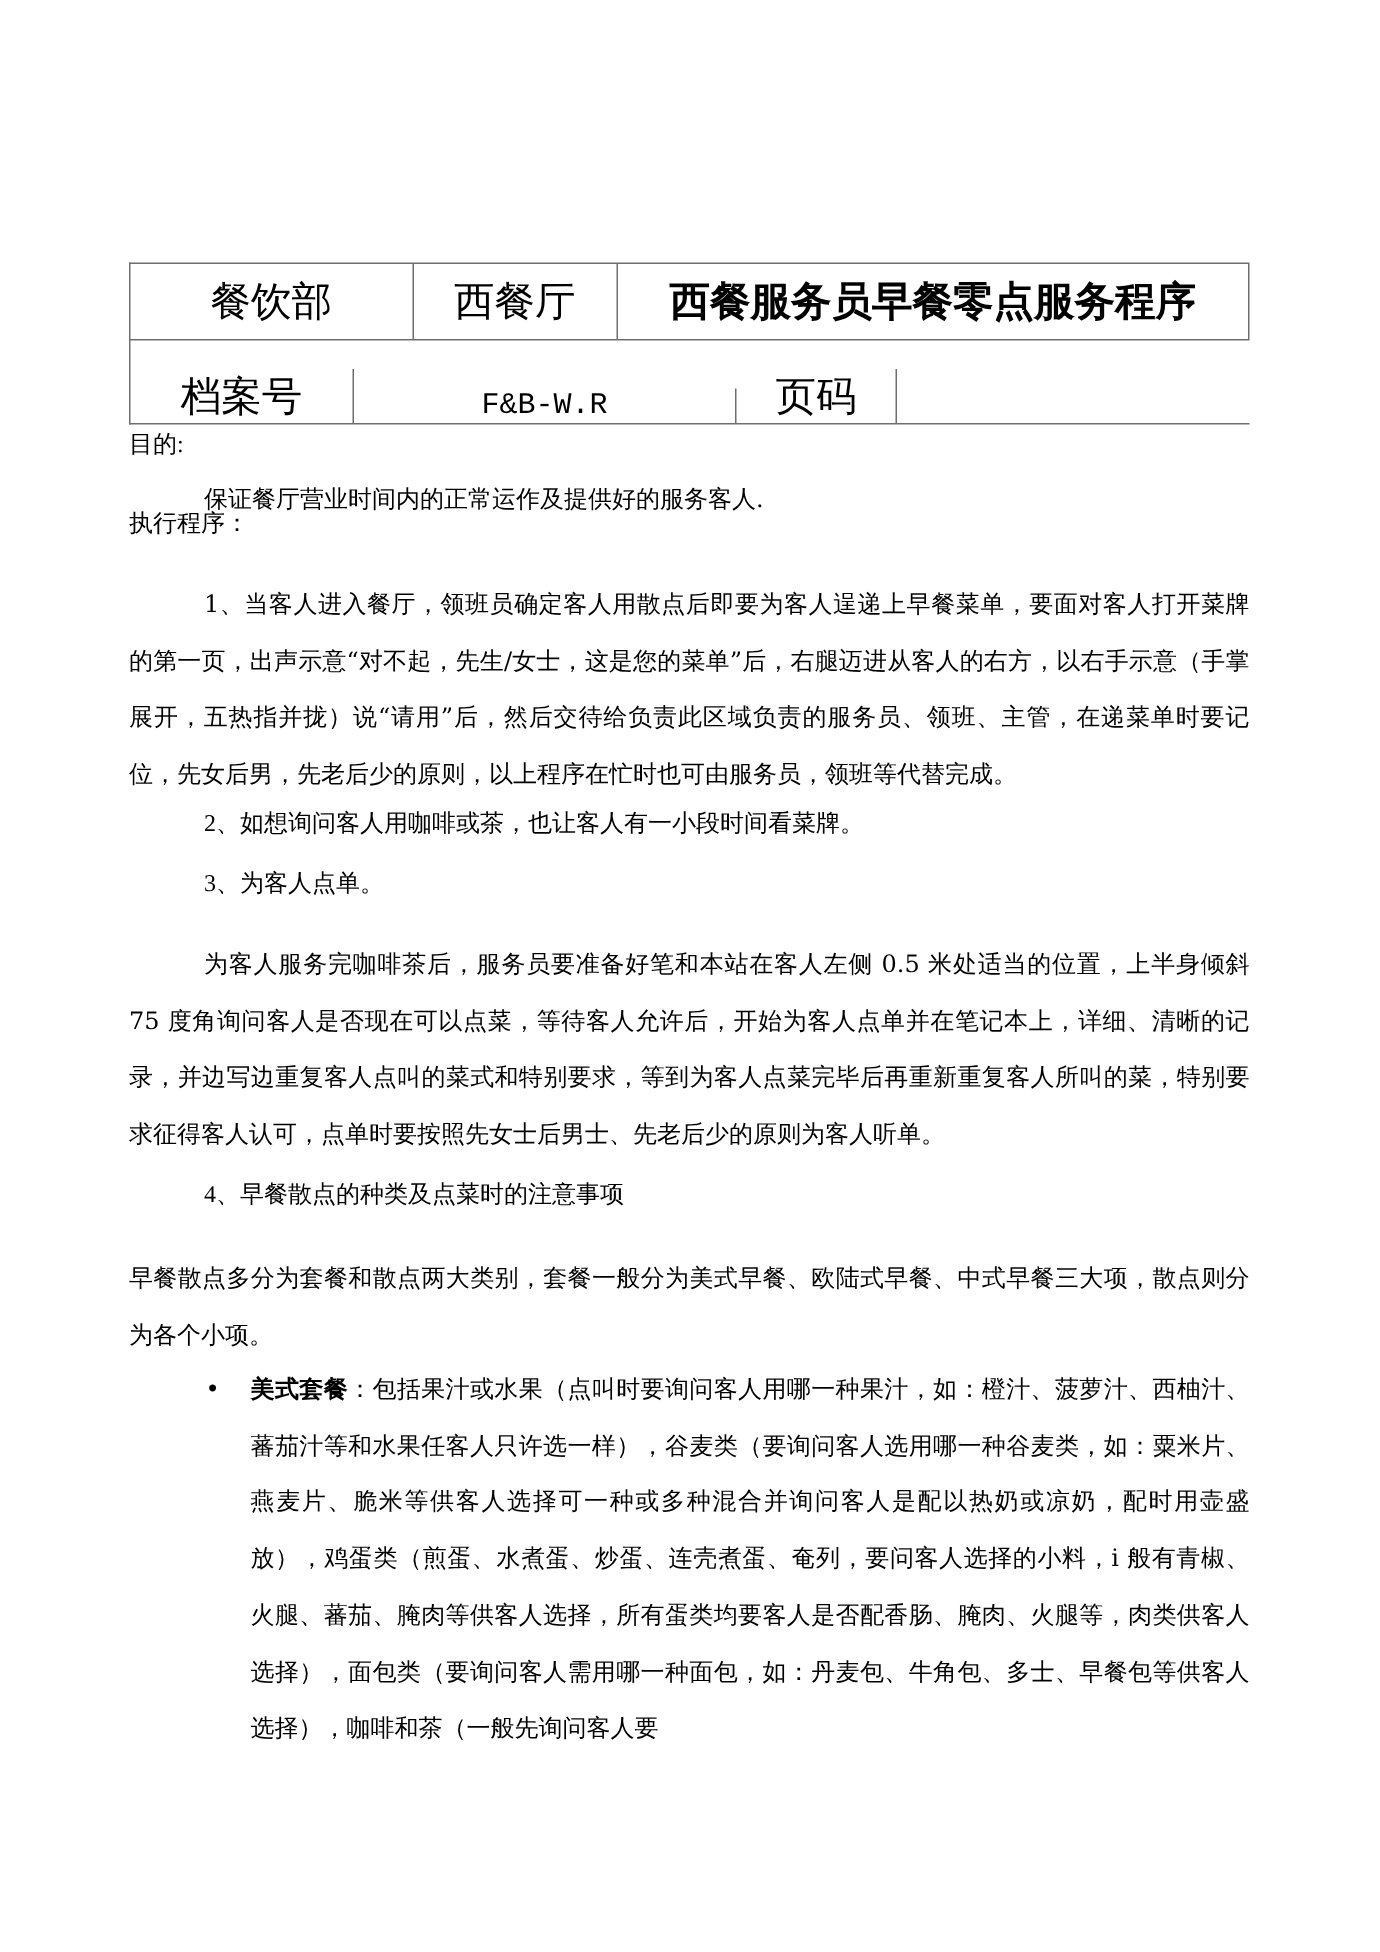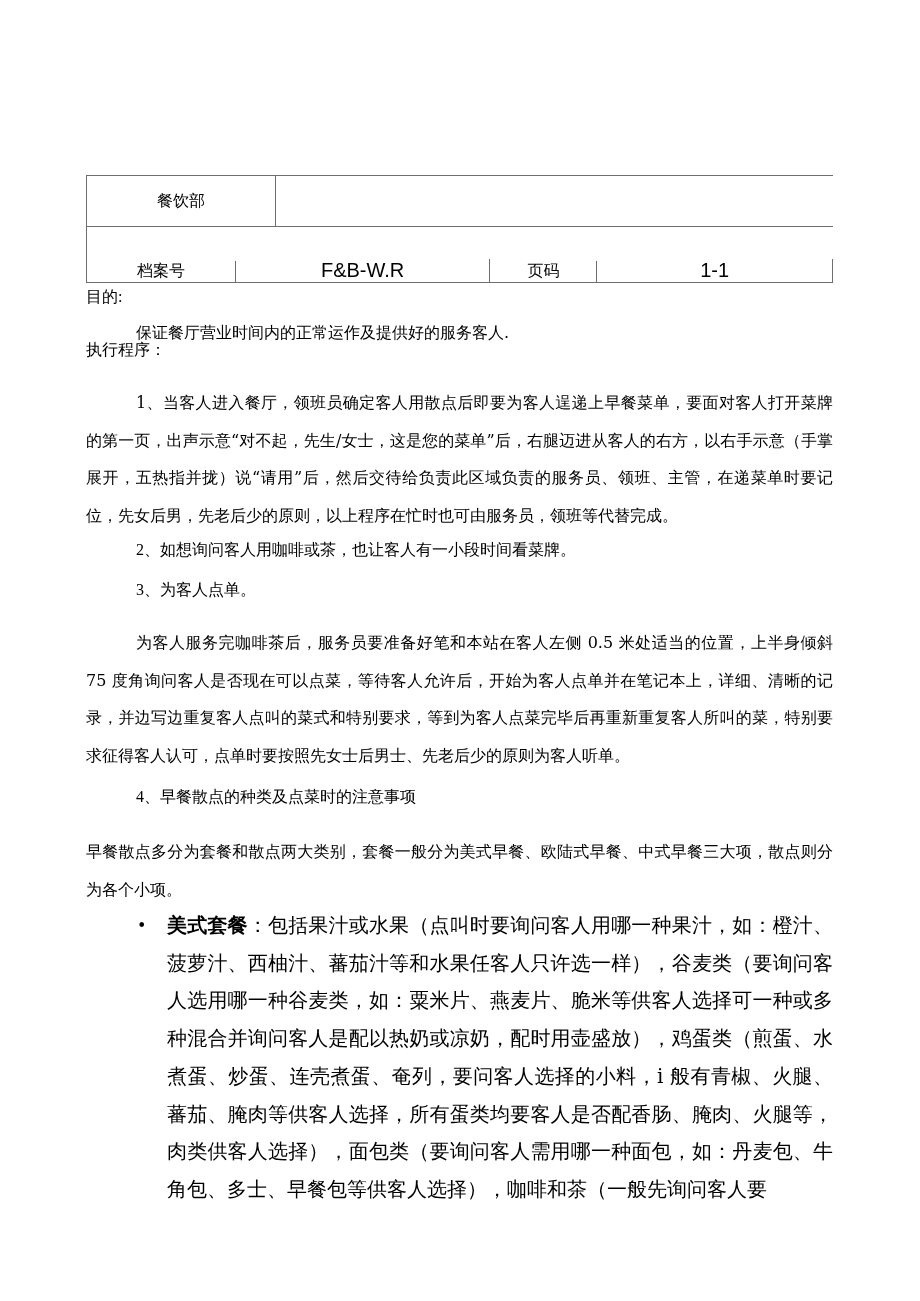--- a/index.html
+++ b/index.html
@@ -3,43 +3,44 @@
   <meta charset="utf-8">
   <style>
     html, body { margin: 0; padding: 0; background: #ffffff; }
     body { width: 920px; height: 1301px; position: relative; overflow: hidden;
            font-family: "DejaVu Serif", "Liberation Serif", serif; color: #000; }
     .hdr-table { position: absolute; left: 86px; top: 175px; width: 747px; }
     .hdr-row { display: flex; border-left: 1px solid #6e6e6e; }
     .hdr-row.r1 { height: 50px; border-top: 1px solid #6e6e6e; border-bottom: 1px solid #6e6e6e; }
     .hdr-row.r2 { height: 55px; border-bottom: 1px solid #6e6e6e; align-items: flex-end; }
     .cell { box-sizing: border-box; border-right: 1px solid #6e6e6e; display: flex;
-            align-items: center; justify-content: center; font-size: 16px; white-space: nowrap; }
+            align-items: center; justify-content: center; font-size: 27px; white-space: nowrap; }
     .cell.title { font-weight: bold; font-family: "DejaVu Sans", "Liberation Sans", sans-serif; }
-    .cell.code { font-family: Liberation Sans, sans-serif; font-size: 20px; }
+    .cell.code { font-family: Liberation Mono, monospace; font-size: 20px; }
     .blk { position: absolute; left: 86px; width: 747px; font-size: 16px; line-height: 37.5px;
            text-align: justify; }
     .sans { font-family: Liberation Serif, serif; }
     .indent { text-indent: 50px; }
-    .bullet-wrap { position: absolute; left: 167px; width: 666px; font-size: 20px; line-height: 37.7px; text-align: justify; }
+    .bullet-wrap { position: absolute; left: 167px; width: 666px; font-size: 16px; line-height: 37.7px; text-align: justify; }
     .bullet-dot { position: absolute; left: 137px; font-size: 16px; line-height: 37.7px; }
     .bold-label { font-weight: bold; font-family: "DejaVu Sans", "Liberation Sans", sans-serif; }
   </style>
 </head>
 <body>
 
 <div class="hdr-table">
   <div class="hdr-row r1">
     <div class="cell" style="width:189px">餐饮部</div>
+    <div class="cell" style="width:136px">西餐厅</div>
+    <div class="cell title" style="width:422px">西餐服务员早餐零点服务程序</div>
   </div>
   <div class="hdr-row r2">
     <div class="cell" style="width:149px">档案号</div>
     <div class="cell code" style="width:255px">F&amp;B-W.R</div>
     <div class="cell" style="width:107px">页码</div>
-    <div class="cell code" style="width:236px">1-1</div>
   </div>
 </div>
 
 <div class="blk sans" style="top:278px">目的:</div>
 <div class="blk indent" style="top:314px">保证餐厅营业时间内的正常运作及提供好的服务客人.</div>
 <div class="blk sans" style="top:331px; left:86px">执行程序：</div>
 
 <div class="blk indent" style="top:384px">1、当客人进入餐厅，领班员确定客人用散点后即要为客人逞递上早餐菜单，要面对客人打开菜牌的第一页，出声示意“对不起，先生/女士，这是您的菜单”后，右腿迈进从客人的右方，以右手示意（手掌展开，五热指并拢）说“请用”后，然后交待给负责此区域负责的服务员、领班、主管，在递菜单时要记位，先女后男，先老后少的原则，以上程序在忙时也可由服务员，领班等代替完成。</div>
 <div class="blk indent sans" style="top:531px">2、如想询问客人用咖啡或茶，也让客人有一小段时间看菜牌。</div>
 <div class="blk indent sans" style="top:571px">3、为客人点单。</div>

